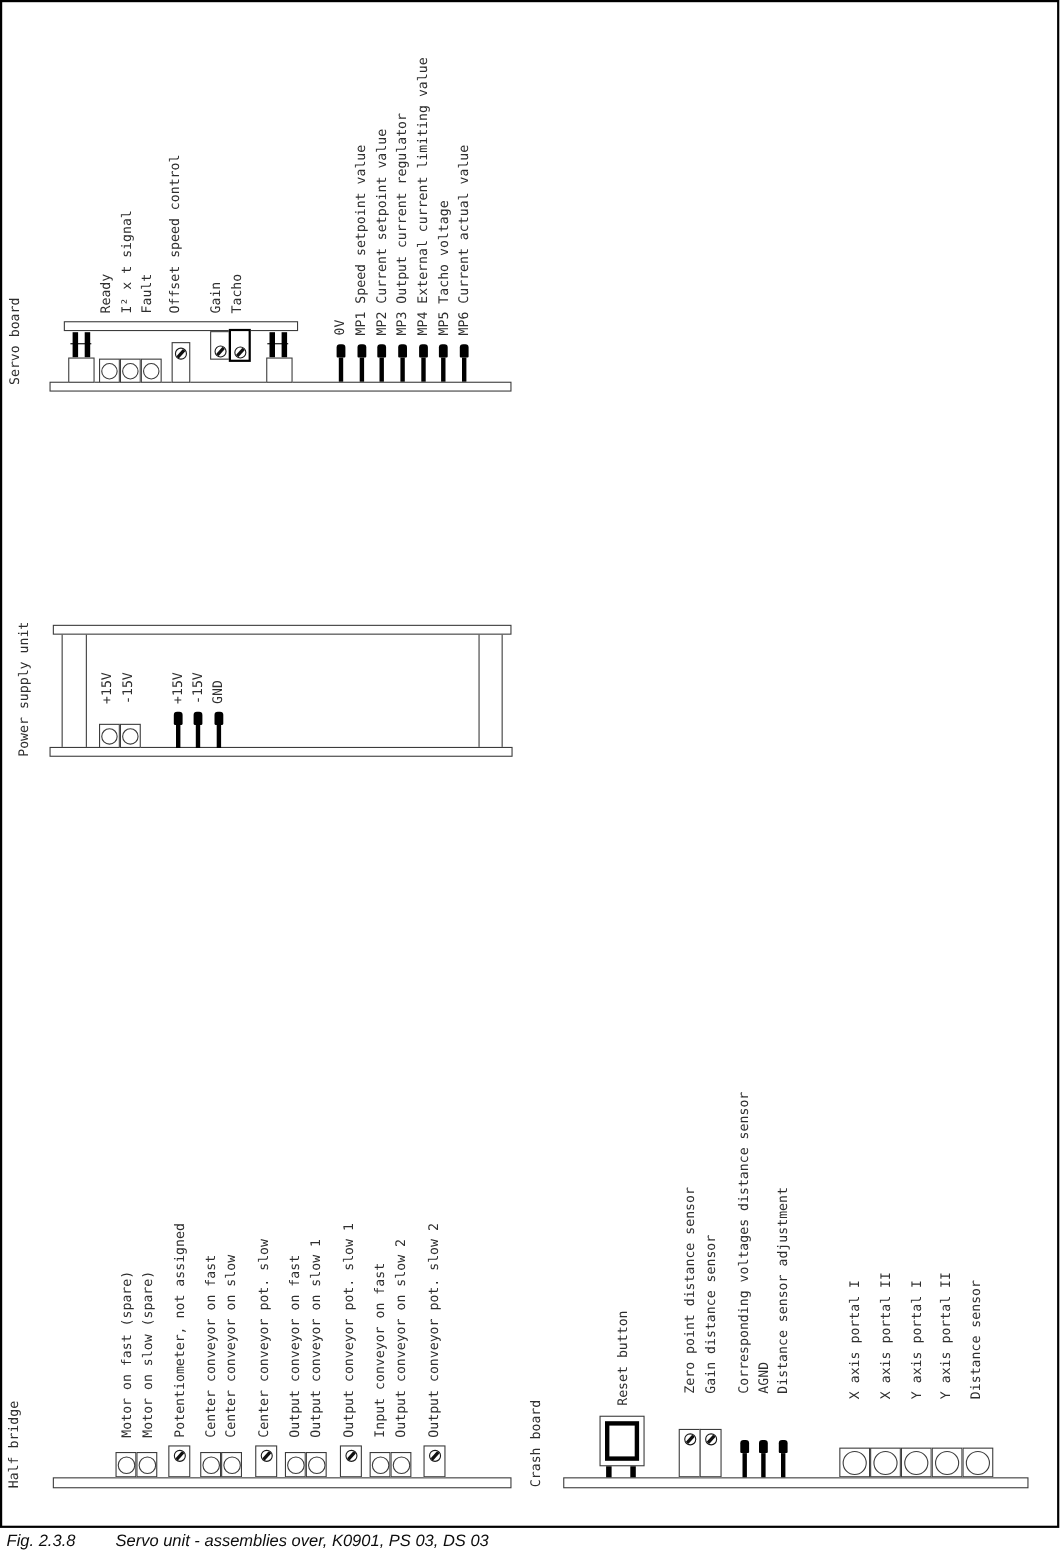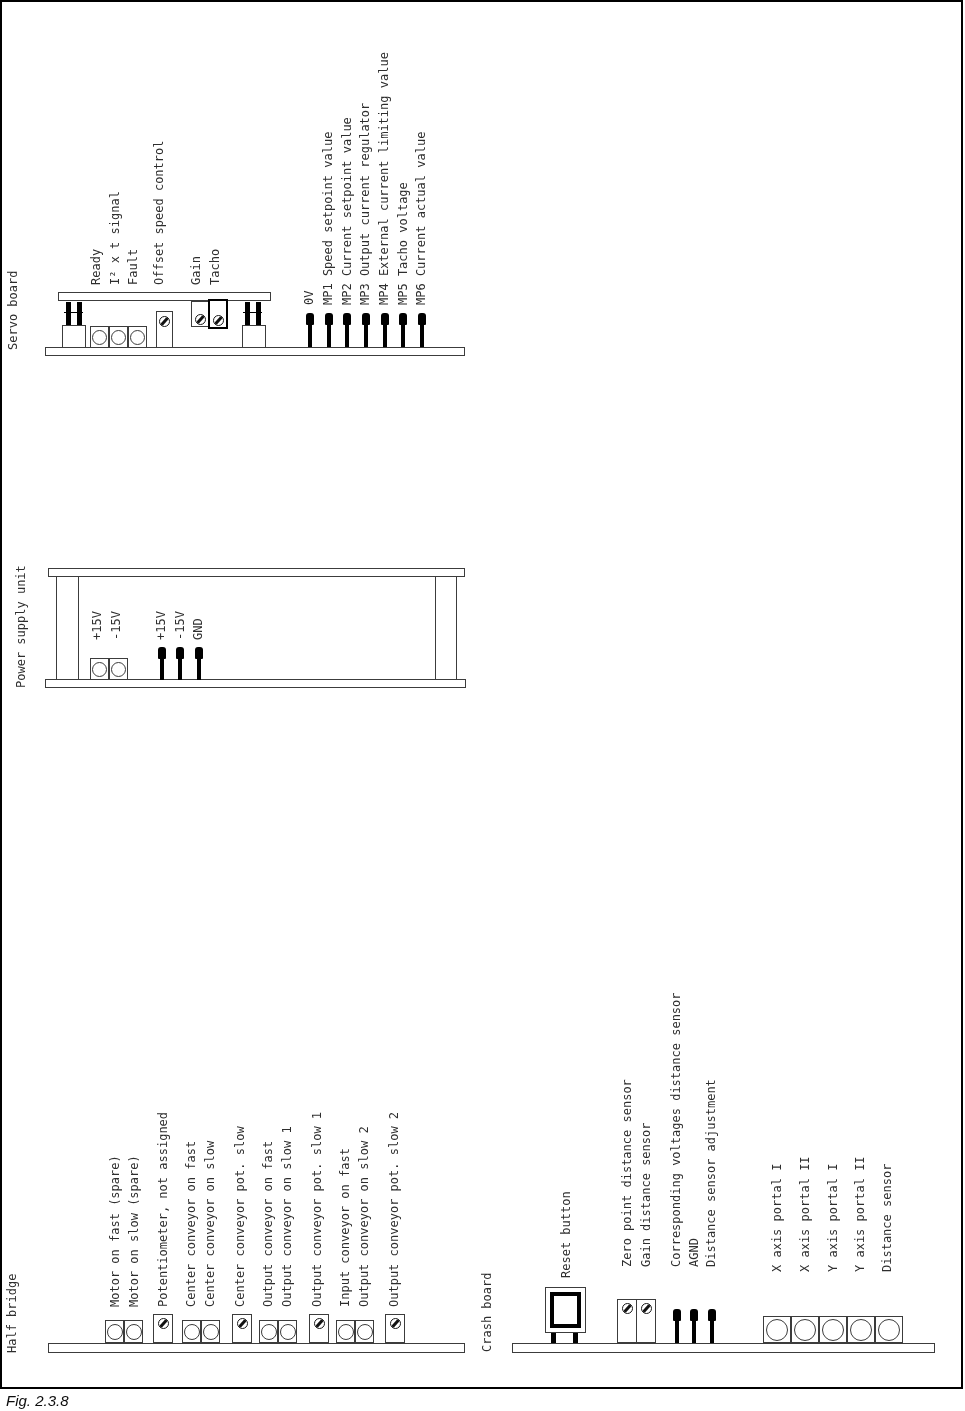--- a/index.html
+++ b/index.html
@@ -247,14 +247,15 @@
       </div>
     <div class="r" style="left:847px;top:1316px;width:28px;height:27px;">
         <div class="c" style="left:2px;top:2px;width:22px;height:22px;"></div>
       </div>
     <div class="r" style="left:875px;top:1316px;width:28px;height:27px;">
         <div class="c" style="left:2px;top:2px;width:22px;height:22px;"></div>
       </div>
   </div>
 
   <div class="caption" style="left:6px;top:1392px;">Fig. 2.3.8</div>
+  <div class="caption" style="left:105px;top:1392px;">Servo unit - assemblies over, K0901, PS 03, DS 03</div>
 
 </div>
 
 </body></html>

